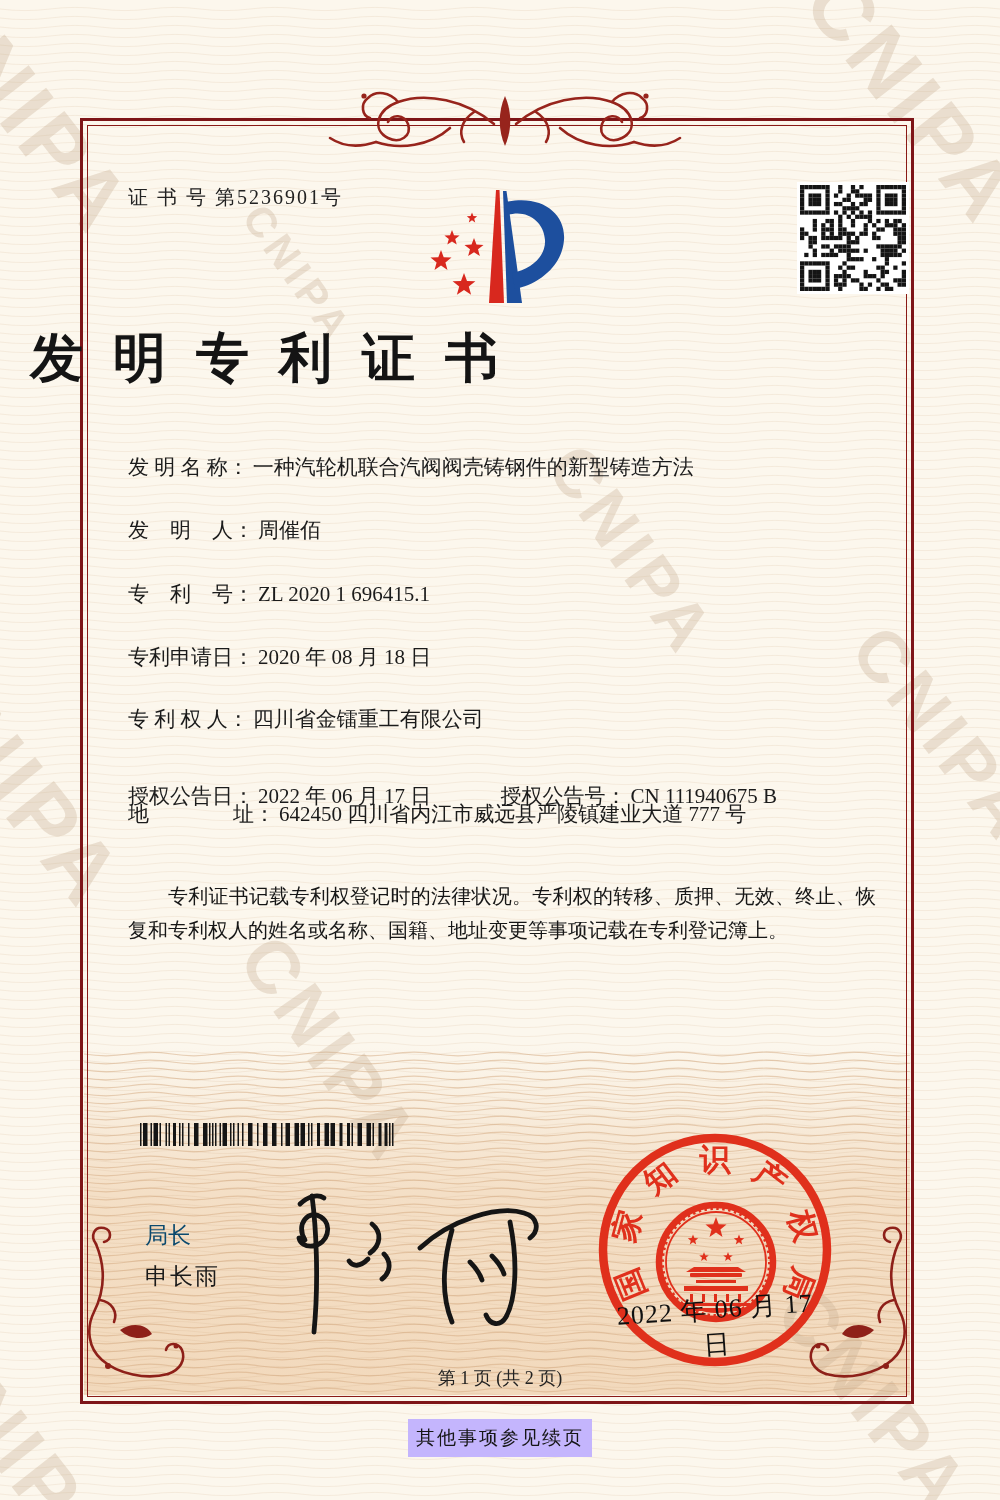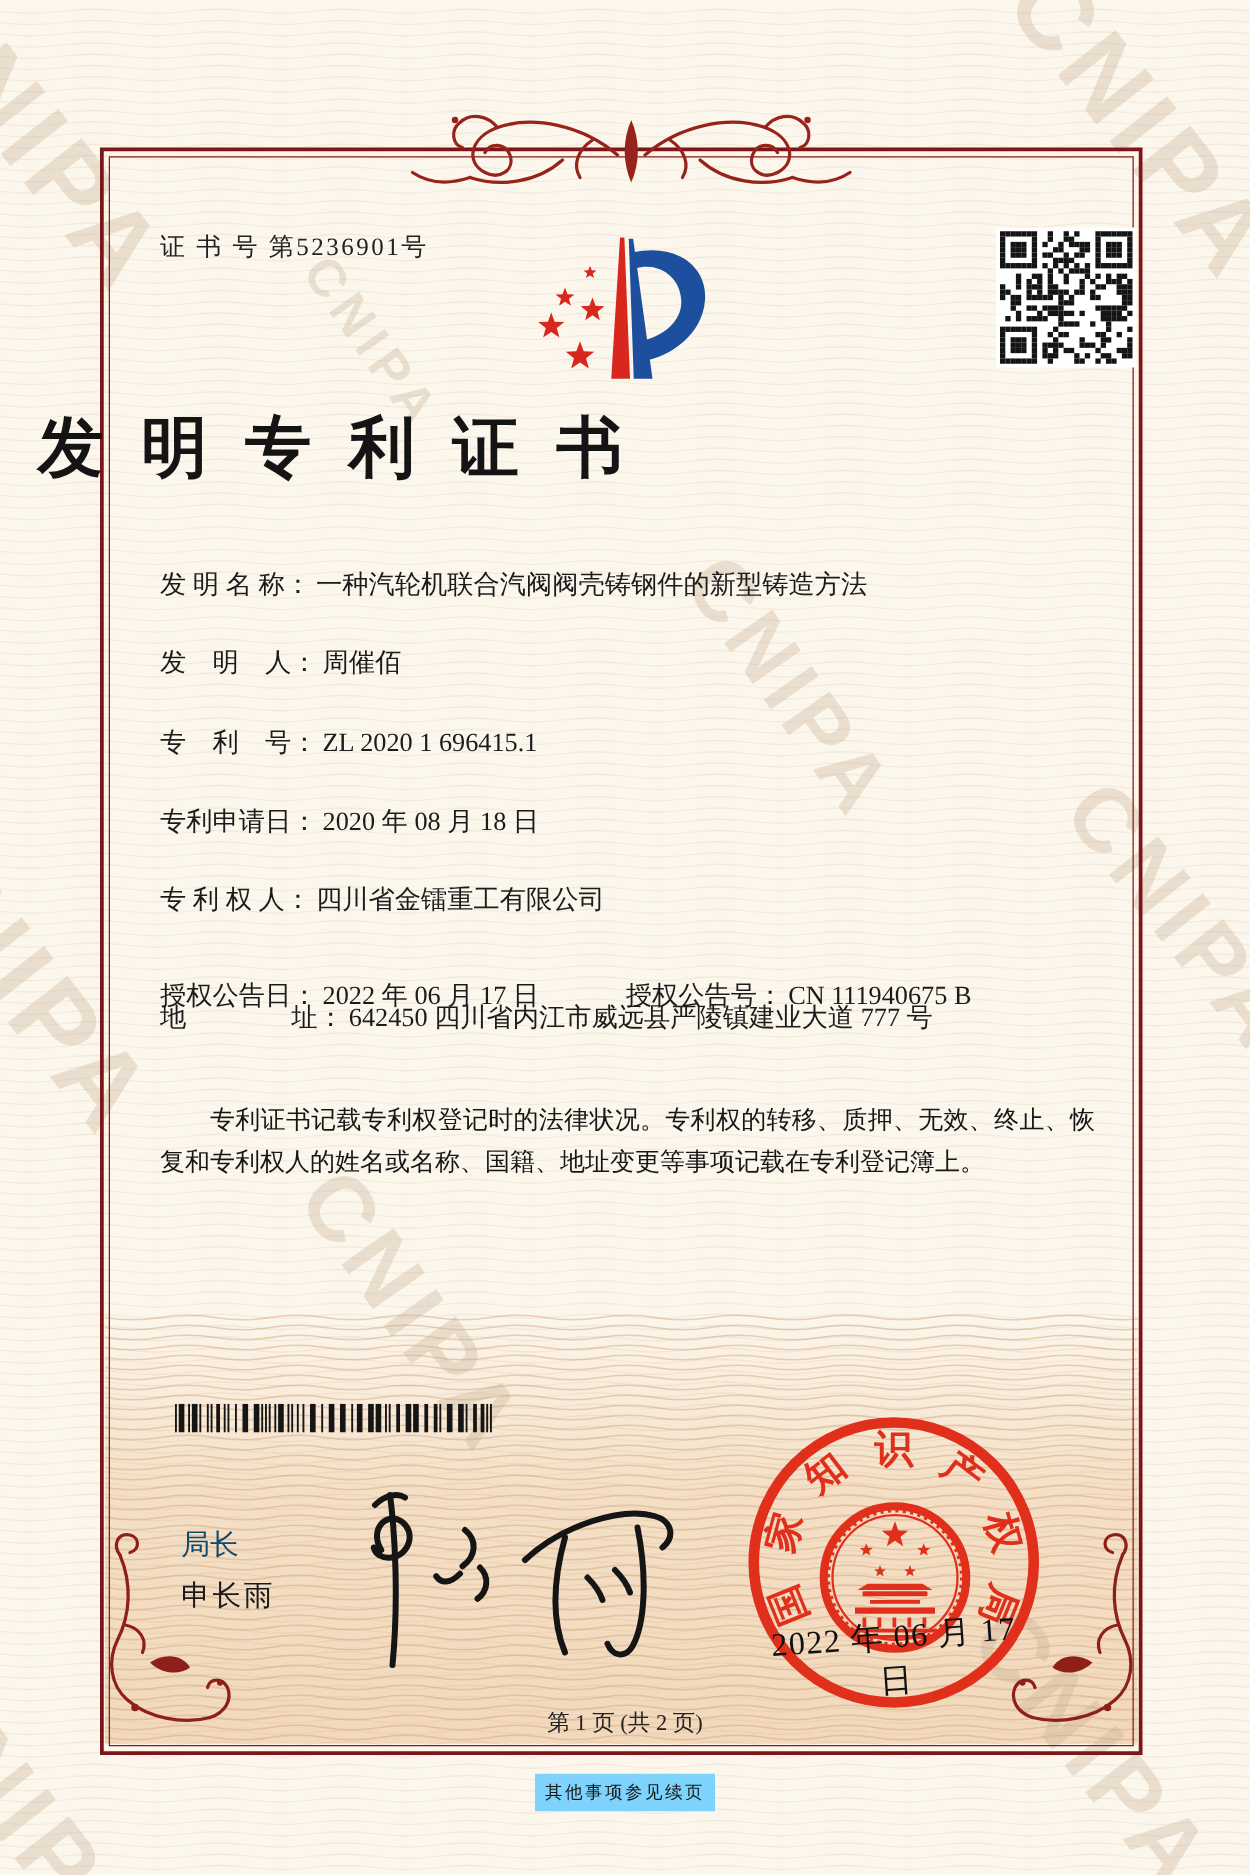--- a/index.html
+++ b/index.html
@@ -43,21 +43,21 @@
   #barcode{position:absolute;left:140px;top:1123px;}
   
   #signer-title{position:absolute;left:145px;top:1220px;font-size:23px;color:#0c4a6e;}
   #signer-name{position:absolute;left:145px;top:1261px;font-size:23px;color:#1a1a1a;letter-spacing:2px;}
   
   #seal-date{position:absolute;left:602px;top:1292px;width:228px;text-align:center;
     font-size:26px;color:#101010;transform:rotate(-4deg);letter-spacing:1px;}
   
   #page-footer{position:absolute;left:0;right:0;top:1366px;text-align:center;font-size:18px;color:#222;}
   #cont-note{position:absolute;left:50%;top:1419px;transform:translateX(-50%);
-    background:#7dd3fc;padding:6px 8px;font-size:14px;color:#161616;letter-spacing:2px;}
+    background:#c4b5fd;padding:6px 8px;font-size:19px;color:#161616;letter-spacing:2px;}
   #decor,#page-waves{position:absolute;left:0;top:0;pointer-events:none;}
   .seal-char{font-family:"Liberation Serif",serif;font-weight:bold;}
 </style>
 </head>
 <body>
 
 <div id="band">
   <svg id="band-waves" width="826" height="349">
       <path d="M0 8 q22 3.6 44 0 q22 -3.6 44 0 q22 3.6 44 0 q22 -3.6 44 0 q22 3.6 44 0 q22 -3.6 44 0 q22 3.6 44 0 q22 -3.6 44 0 q22 3.6 44 0 q22 -3.6 44 0 q22 3.6 44 0 q22 -3.6 44 0 q22 3.6 44 0 q22 -3.6 44 0 q22 3.6 44 0 q22 -3.6 44 0 q22 3.6 44 0 q22 -3.6 44 0 q22 3.6 44 0" fill="none" stroke="#d3a87e" stroke-opacity="0.5" stroke-width="1.2"></path>
       <path d="M0 16 q22 3.6 44 0 q22 -3.6 44 0 q22 3.6 44 0 q22 -3.6 44 0 q22 3.6 44 0 q22 -3.6 44 0 q22 3.6 44 0 q22 -3.6 44 0 q22 3.6 44 0 q22 -3.6 44 0 q22 3.6 44 0 q22 -3.6 44 0 q22 3.6 44 0 q22 -3.6 44 0 q22 3.6 44 0 q22 -3.6 44 0 q22 3.6 44 0 q22 -3.6 44 0 q22 3.6 44 0" fill="none" stroke="#d3a87e" stroke-opacity="0.5" stroke-width="1.2"></path>

